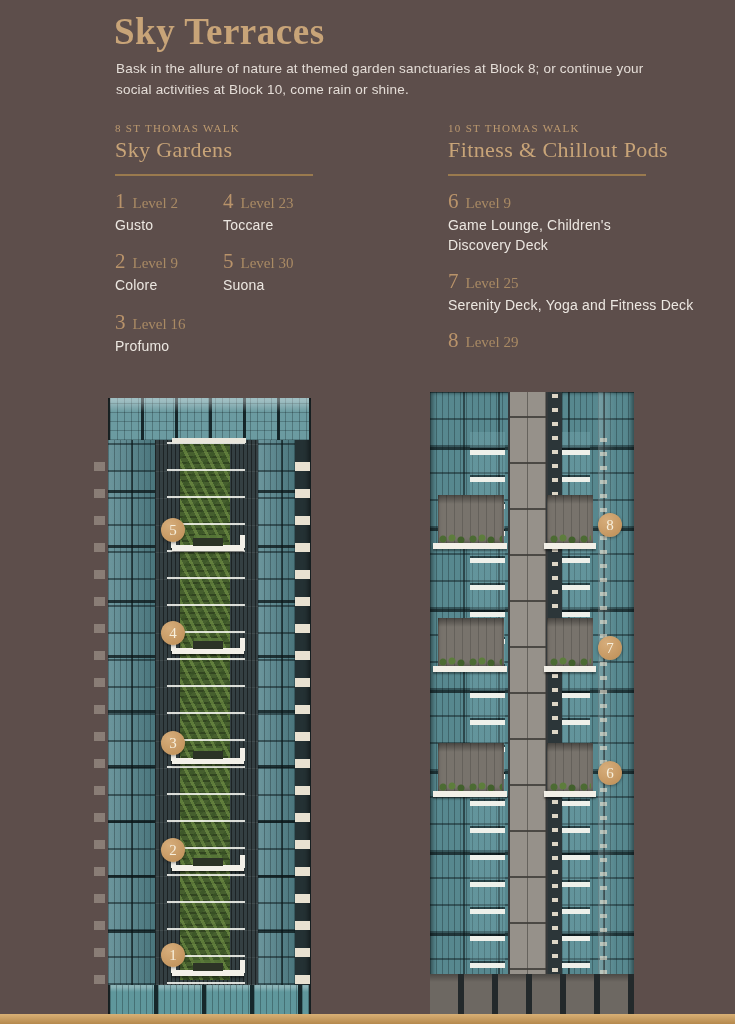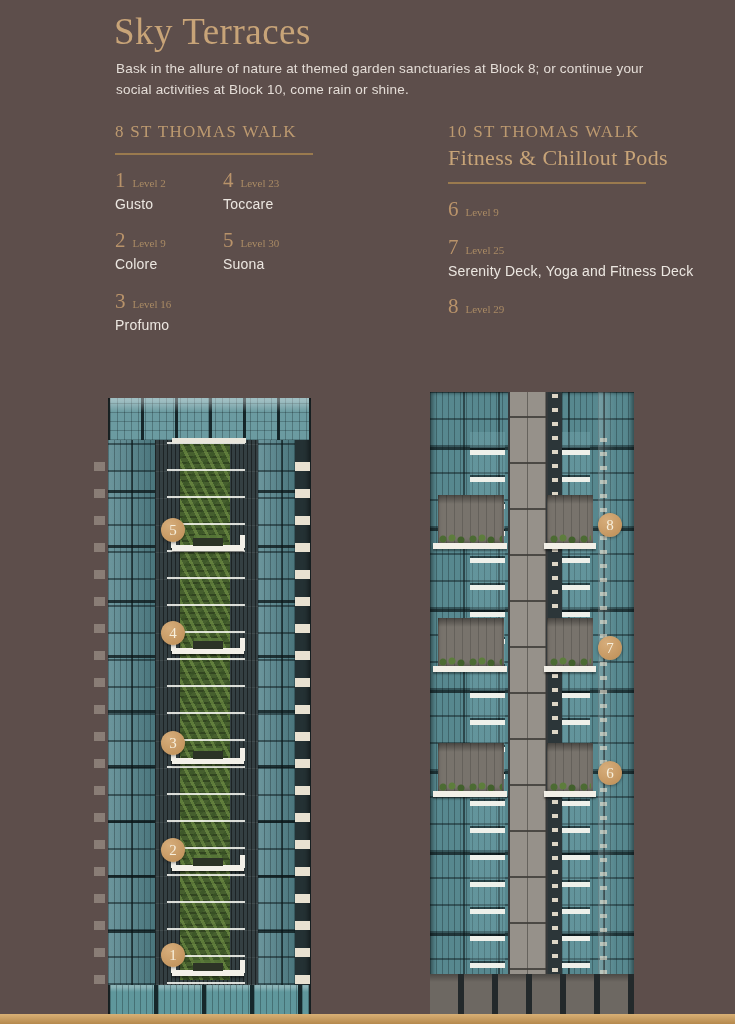--- a/index.html
+++ b/index.html
@@ -4,51 +4,51 @@
 <style>
   html,body{margin:0;padding:0;background:#4a3d3a;}
   .page{
     position:relative; width:735px; height:1024px; overflow:hidden;
     background:#5d4e4b; margin:0 auto;
     font-family:"Liberation Sans", sans-serif;
   }
   
   .page-title{
     position:absolute; left:114px; top:10px; margin:0;
-    font-family:"Liberation Serif", serif; font-weight:400;
+    font-family:"Liberation Serif", serif; font-weight:700;
     font-size:37px; letter-spacing:.5px; color:#c8a478;
   }
   .page-intro{
     position:absolute; left:116px; top:58px; width:532px; margin:0;
     font-size:13.5px; line-height:21px; color:#e4ddd7; letter-spacing:.2px;
   }
   
   .legend{position:absolute; top:122px;}
   .legend.block-8{left:115px; width:250px;}
   .legend.block-10{left:448px; width:290px;}
   .eyebrow{
     font-family:"Liberation Serif", serif;
-    font-size:17px; letter-spacing:1.3px; color:#bd9a70;
+    font-size:11px; letter-spacing:1.3px; color:#bd9a70;
   }
   .legend h2{
     margin:3px 0 0; font-family:"Liberation Serif", serif; font-weight:400;
     font-size:22px; letter-spacing:.4px; color:#c8a478;
   }
   .rule{margin-top:11px; width:198px; height:2px; background:#9a7a4e;}
   .items{margin-top:13px;}
   .block-8 .items{
     display:grid; grid-template-columns:108px auto;
     grid-template-rows:repeat(3,auto); grid-auto-flow:column; row-gap:14px;
   }
   .block-10 .items{display:flex; flex-direction:column; gap:13px;}
   .num-line{display:flex; align-items:baseline; gap:7px;}
   .num{
     font-family:"Liberation Serif", serif; font-size:21px; color:#b9936a;
   }
-  .lvl{font-family:"Liberation Serif", serif; font-size:11px; color:#a98a64;}
+  .lvl{font-family:"Liberation Serif", serif; font-size:15px; color:#a98a64;}
   .name{
     margin-top:1px; font-size:14px; line-height:1.45; color:#ece7e1; letter-spacing:.2px;
   }
   .block-10 .item:nth-child(1) .name{max-width:195px;}
   
   .towers{position:absolute; left:0; top:0; width:735px; height:1024px;}
   .tower{position:absolute;}
   
   .tower-left{left:108px; top:398px; width:203px; height:616px; background:#243134;
     box-shadow:inset 3px 0 4px rgba(0,0,0,.4), inset -3px 0 4px rgba(0,0,0,.4);}
@@ -158,20 +158,21 @@
 </head>
 <body>
 
 <div class="page">
 
   <h1 class="page-title">Sky Terraces</h1>
   <p class="page-intro">Bask in the allure of nature at themed garden sanctuaries at Block 8; or continue your social activities at Block 10, come rain or shine.</p>
 
   <section class="legend block-8">
     <div class="eyebrow">8 ST THOMAS WALK</div>
+    <h2>Sky Gardens</h2>
     <div class="rule"></div>
     <div class="items" id="items-0">
         <div class="item">
           <div class="num-line">
             <span class="num">1</span>
             <span class="lvl">Level 2</span>
           </div>
           <div class="name">Gusto</div>
         </div>
         <div class="item">
@@ -208,20 +209,21 @@
   <section class="legend block-10">
     <div class="eyebrow">10 ST THOMAS WALK</div>
     <h2>Fitness &amp; Chillout Pods</h2>
     <div class="rule"></div>
     <div class="items" id="items-1">
         <div class="item">
           <div class="num-line">
             <span class="num">6</span>
             <span class="lvl">Level 9</span>
           </div>
+          <div class="name">Game Lounge, Children's Discovery Deck</div>
         </div>
         <div class="item">
           <div class="num-line">
             <span class="num">7</span>
             <span class="lvl">Level 25</span>
           </div>
           <div class="name">Serenity Deck, Yoga and Fitness Deck</div>
         </div>
         <div class="item">
           <div class="num-line">

